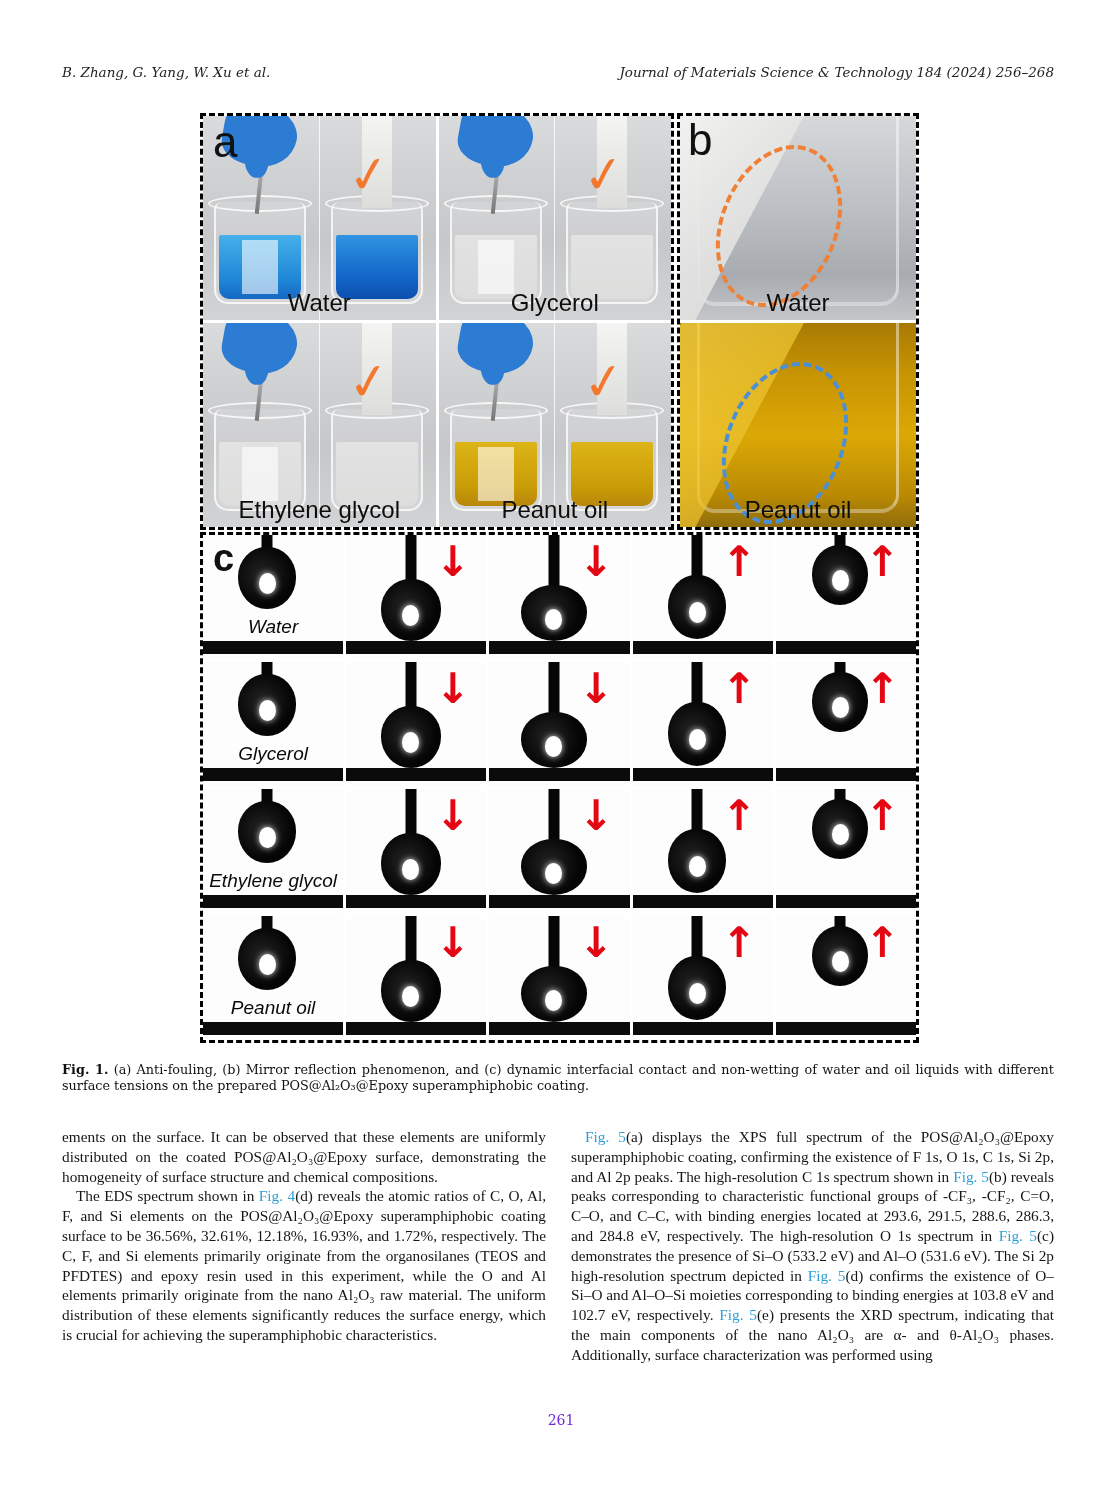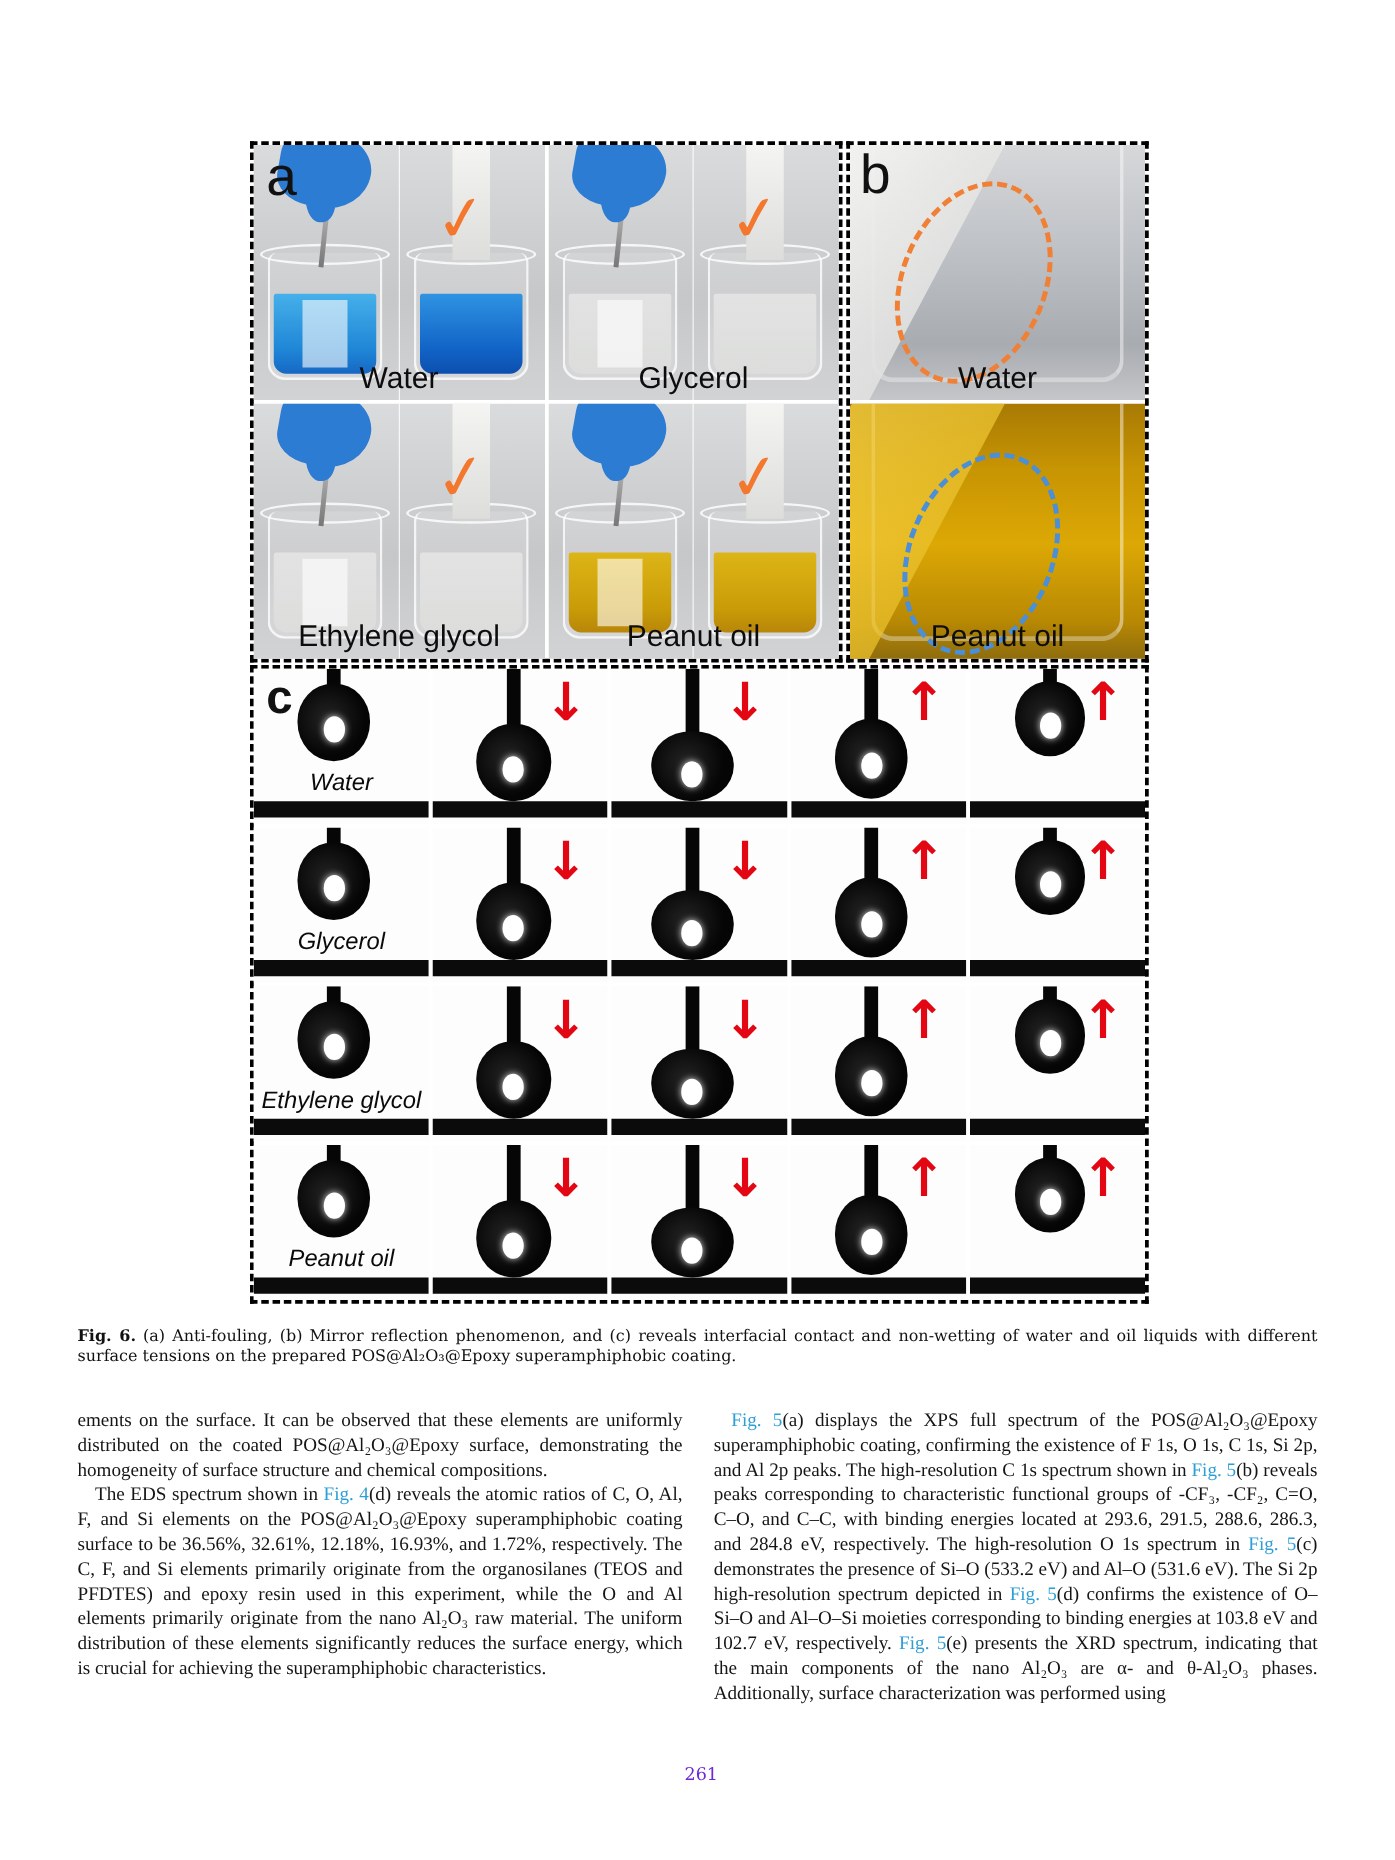--- a/index.html
+++ b/index.html
@@ -99,20 +99,24 @@
   .coltext p{margin:0;}
   .coltext p.indent{text-indent:14px;}
   .flink{color:#2e9fd6;cursor:pointer;}
   .pageno{position:absolute;top:1412px;left:3px;width:100%;text-align:center;font-size:14px;color:#6d28d9;}
 </style>
 </head>
 <body>
 
 <div class="page">
 
+  <div class="hdr">
+    <span>B. Zhang, G. Yang, W. Xu et al.</span>
+    <span>Journal of Materials Science &amp; Technology 184 (2024) 256–268</span>
+  </div>
 
   <div class="panel panel-a">
     <div class="pletter la">a</div>
 
     <div class="quad q-water">
       <div class="half half-l">
         <div class="beaker">
             <div class="liquid"></div>
             <div class="sample"></div>
           </div>
@@ -365,21 +369,21 @@
         <div class="needle"></div>
         <div class="drop">
           <div class="hole"></div>
         </div>
         <span class="arr">↑</span>
         <div class="floor"></div>
       </div>
   </div>
 
   <div class="caption">
-    <span class="tag">Fig. 6.</span><span> (a) Anti-fouling, (b) Mirror reflection phenomenon, and (c) reveals interfacial contact and non-wetting of water and oil liquids with different surface tensions on the prepared POS@Al₂O₃@Epoxy superamphiphobic coating.</span>
+    <span class="tag">Fig. 1.</span><span> (a) Anti-fouling, (b) Mirror reflection phenomenon, and (c) dynamic interfacial contact and non-wetting of water and oil liquids with different surface tensions on the prepared POS@Al₂O₃@Epoxy superamphiphobic coating.</span>
   </div>
 
   <div class="coltext left-col">
     <p>ements on the surface. It can be observed that these elements are uniformly distributed on the coated POS@Al₂O₃@Epoxy surface, demonstrating the homogeneity of surface structure and chemical compositions.</p>
     <p class="indent"><span>The EDS spectrum shown in </span><span class="flink">Fig. 4</span><span>(d) reveals the atomic ratios of C, O, Al, F, and Si elements on the POS@Al₂O₃@Epoxy superamphiphobic coating surface to be 36.56%, 32.61%, 12.18%, 16.93%, and 1.72%, respectively. The C, F, and Si elements primarily originate from the organosilanes (TEOS and PFDTES) and epoxy resin used in this experiment, while the O and Al elements primarily originate from the nano Al₂O₃ raw material. The uniform distribution of these elements significantly reduces the surface energy, which is crucial for achieving the superamphiphobic characteristics.</span></p>
   </div>
   <div class="coltext right-col">
     <p class="indent"><span class="flink">Fig. 5</span><span>(a) displays the XPS full spectrum of the POS@Al₂O₃@Epoxy superamphiphobic coating, confirming the existence of F 1s, O 1s, C 1s, Si 2p, and Al 2p peaks. The high-resolution C 1s spectrum shown in </span><span class="flink">Fig. 5</span><span>(b) reveals peaks corresponding to characteristic functional groups of -CF₃, -CF₂, C=O, C–O, and C–C, with binding energies located at 293.6, 291.5, 288.6, 286.3, and 284.8 eV, respectively. The high-resolution O 1s spectrum in </span><span class="flink">Fig. 5</span><span>(c) demonstrates the presence of Si–O (533.2 eV) and Al–O (531.6 eV). The Si 2p high-resolution spectrum depicted in </span><span class="flink">Fig. 5</span><span>(d) confirms the existence of O–Si–O and Al–O–Si moieties corresponding to binding energies at 103.8 eV and 102.7 eV, respectively. </span><span class="flink">Fig. 5</span><span>(e) presents the XRD spectrum, indicating that the main components of the nano Al₂O₃ are α- and θ-Al₂O₃ phases. Additionally, surface characterization was performed using</span></p>
   </div>
 

